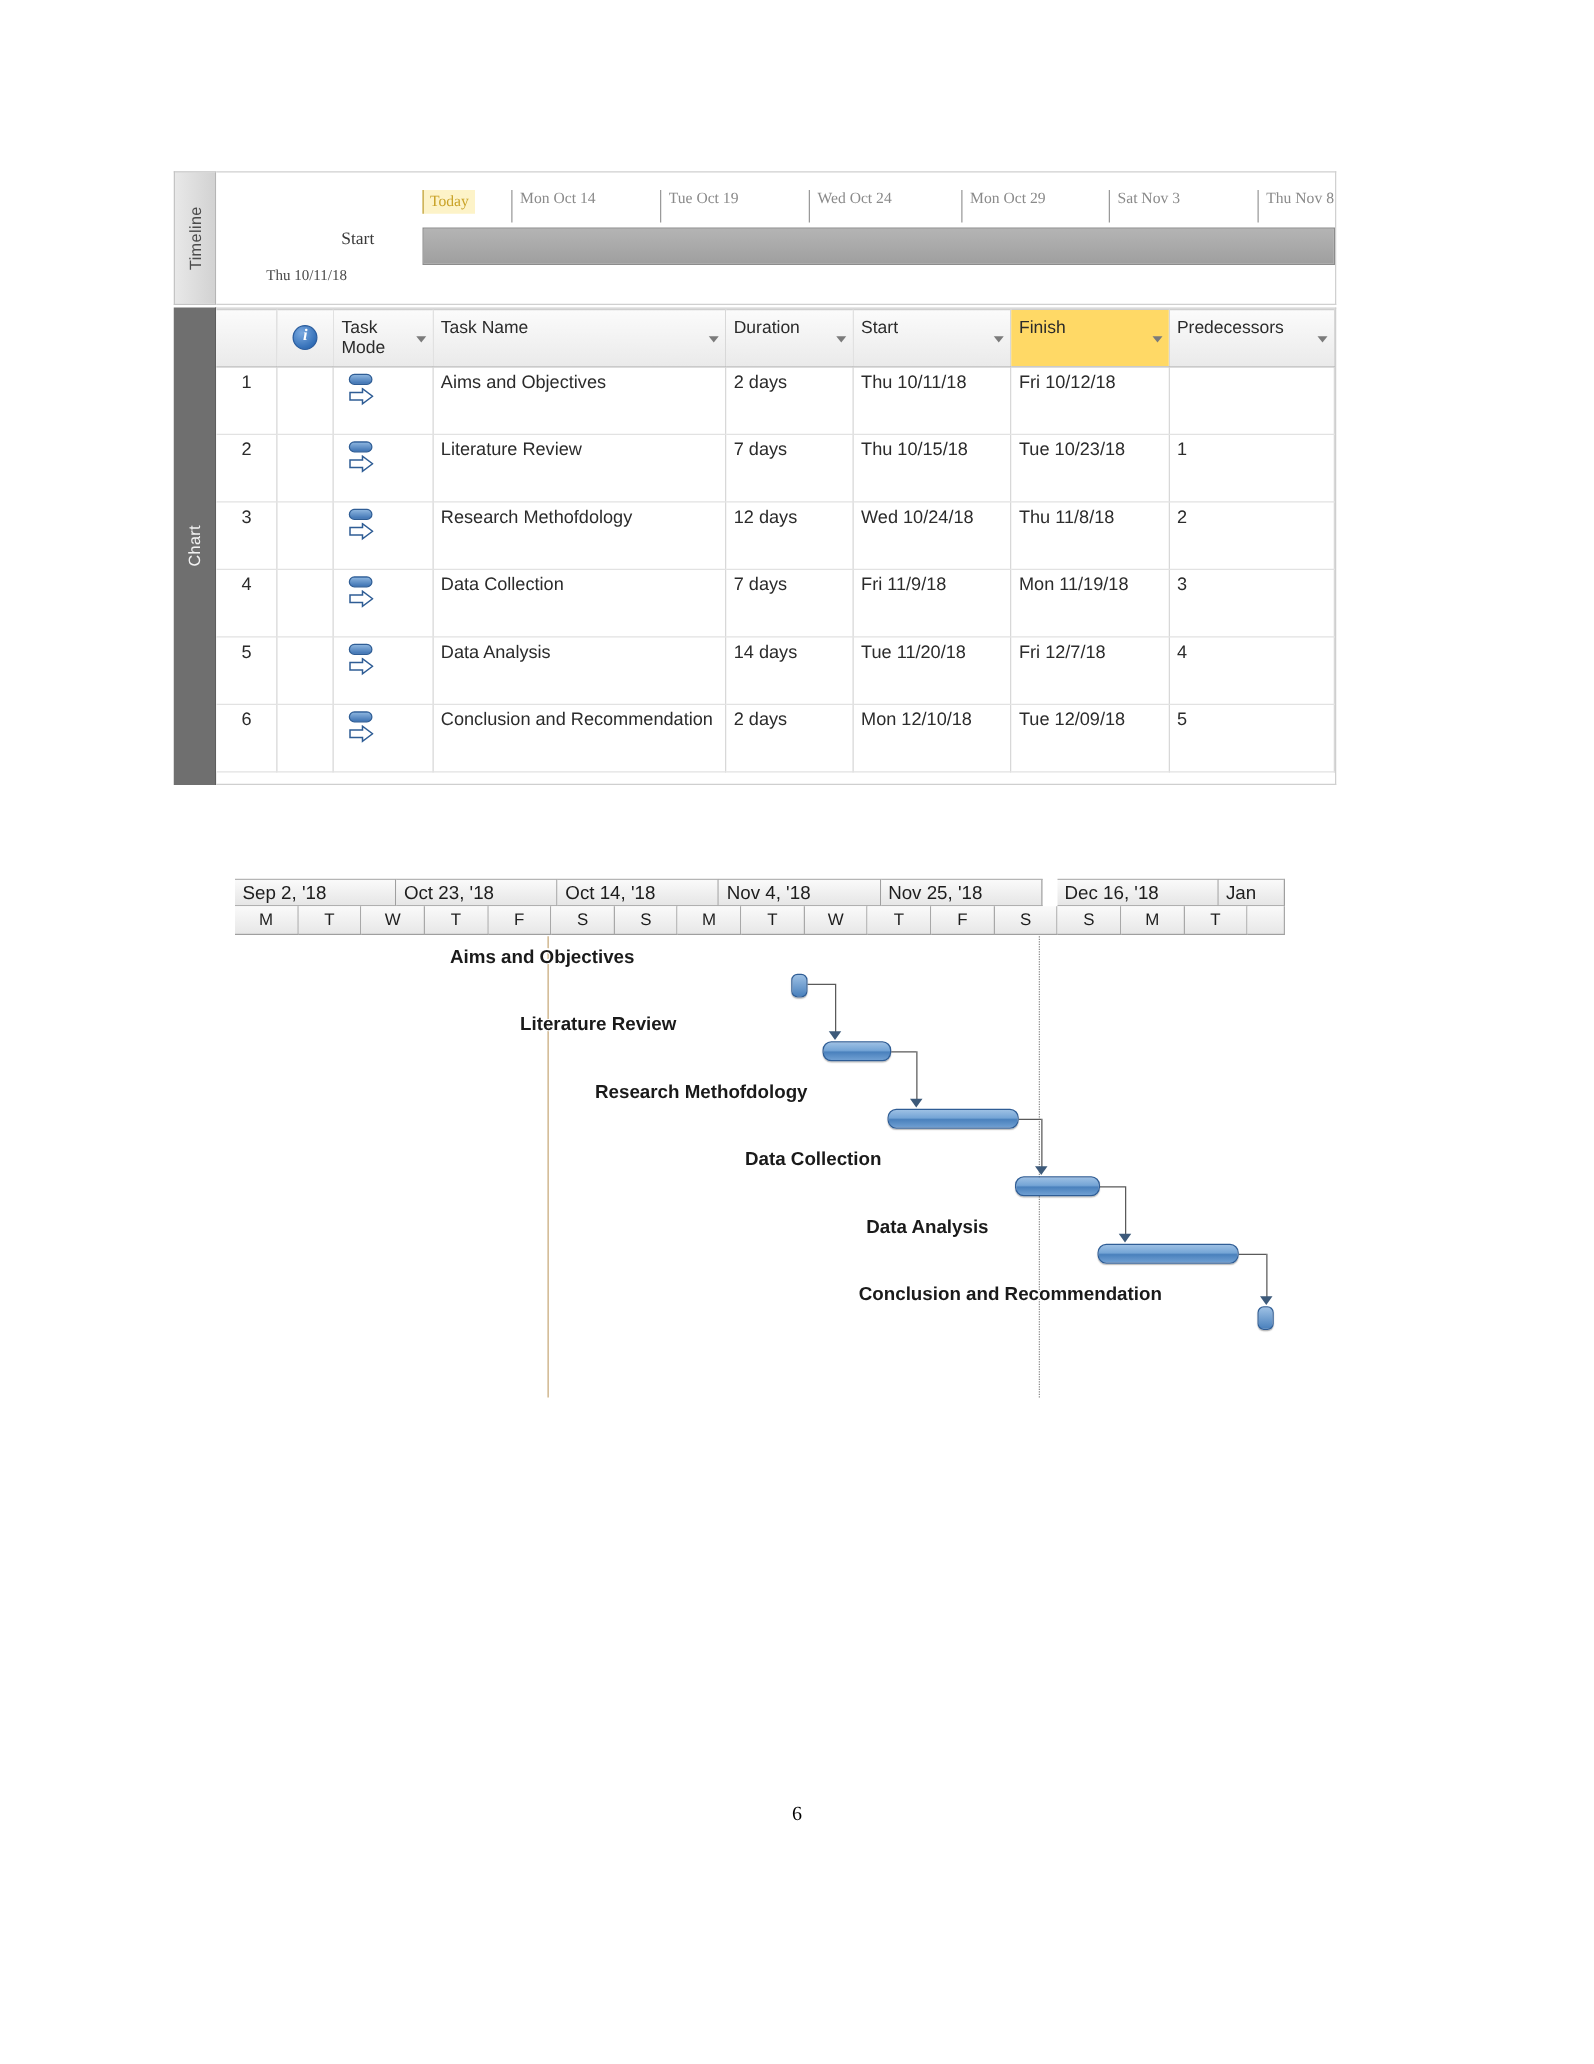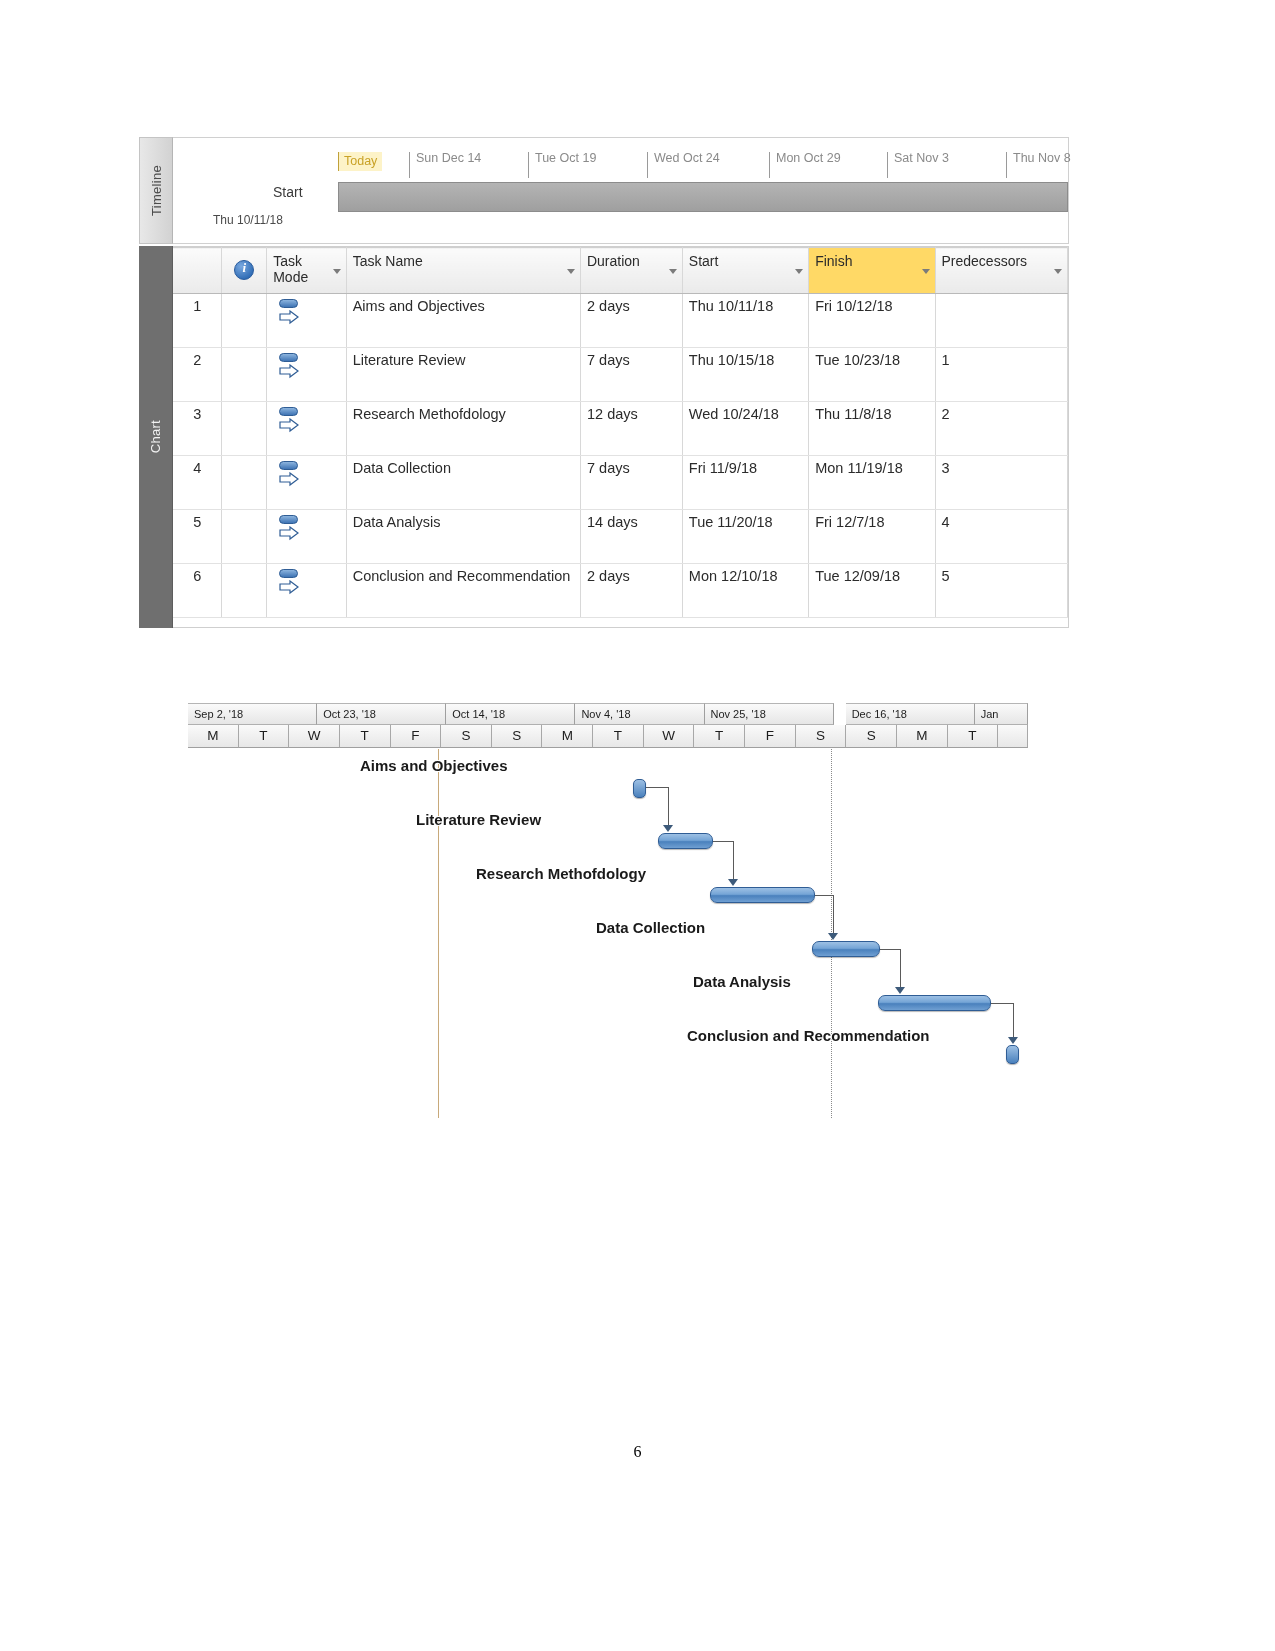--- a/index.html
+++ b/index.html
@@ -37,21 +37,21 @@
   #chart-tab {
     top:109px; height:382px;
     background:#6f6f6f;
     border-right:1px solid #5d5d5d;
   }
   #chart-tab span { color:#f2f2f2; }
 
   
   #timeline-pane {
     position:absolute; left:34px; top:0; right:0; height:107px;
-    background:#ffffff; border:1px solid #d0d0d0; border-left:none;
+    background:#ffffff; border:1px solid #d0d0d0; border-left:none;font-family:Liberation Serif, serif;
   }
   #timeline-ticks { position:absolute; left:0; top:0; width:100%; height:44px; }
   .tl-tick {
     position:absolute; top:14px;
     font-size:12.5px; color:#8a8a8a; white-space:nowrap;
     padding-left:6px;
     border-left:1px solid #9a9a9a; height:26px; line-height:12px;
   }
   .tl-tick.today {
     color:#c9a227; background:#fdf3c8; border-left:1px solid #c0a13a;
@@ -146,21 +146,21 @@
     width:840px; height:415px;
     background:#ffffff;
   }
   #gantt-header { position:absolute; left:0; top:0; width:100%; }
   .week-row, .day-row { display:flex; width:100%; }
   .week-cell {
     height:22px; line-height:21px;
     background:linear-gradient(to bottom,#fafafa,#e6e6e6);
     border-right:1px solid #9f9f9f; border-top:1px solid #b5b5b5;
     border-bottom:1px solid #b0b0b0;
-    font-size:11px; color:#1d1d1d; padding-left:6px;
+    font-size:15px; color:#1d1d1d; padding-left:6px;
     white-space:nowrap; overflow:hidden;
   }
   .day-cell {
     height:23px; line-height:22px;
     background:linear-gradient(to bottom,#fafafa,#e7e7e7);
     border-right:1px solid #a8a8a8; border-bottom:1px solid #9f9f9f;
     font-size:13.5px; color:#1d1d1d; text-align:center;
     white-space:nowrap; overflow:hidden;
   }
   #gantt-body { position:absolute; left:0; top:46px; width:100%; height:369px; }
@@ -215,21 +215,21 @@
   <div class="side-tab" id="timeline-tab">
     <span>Timeline</span>
   </div>
   <div class="side-tab" id="chart-tab">
     <span>Chart</span>
   </div>
 
   <div id="timeline-pane">
     <div id="timeline-ticks">
       <div class="tl-tick today" style="left:165px;">Today</div>
-      <div class="tl-tick" style="left:236px;">Sun Dec 14</div>
+      <div class="tl-tick" style="left:236px;">Mon Oct 14</div>
       <div class="tl-tick" style="left:355px;">Tue Oct 19</div>
       <div class="tl-tick" style="left:474px;">Wed Oct 24</div>
       <div class="tl-tick" style="left:596px;">Mon Oct 29</div>
       <div class="tl-tick" style="left:714px;">Sat Nov 3</div>
       <div class="tl-tick" style="left:833px;">Thu Nov 8</div>
     </div>
     <div id="start-label">Start</div>
     <div id="timeline-bar"></div>
     <div id="start-date">Thu 10/11/18</div>
   </div>

